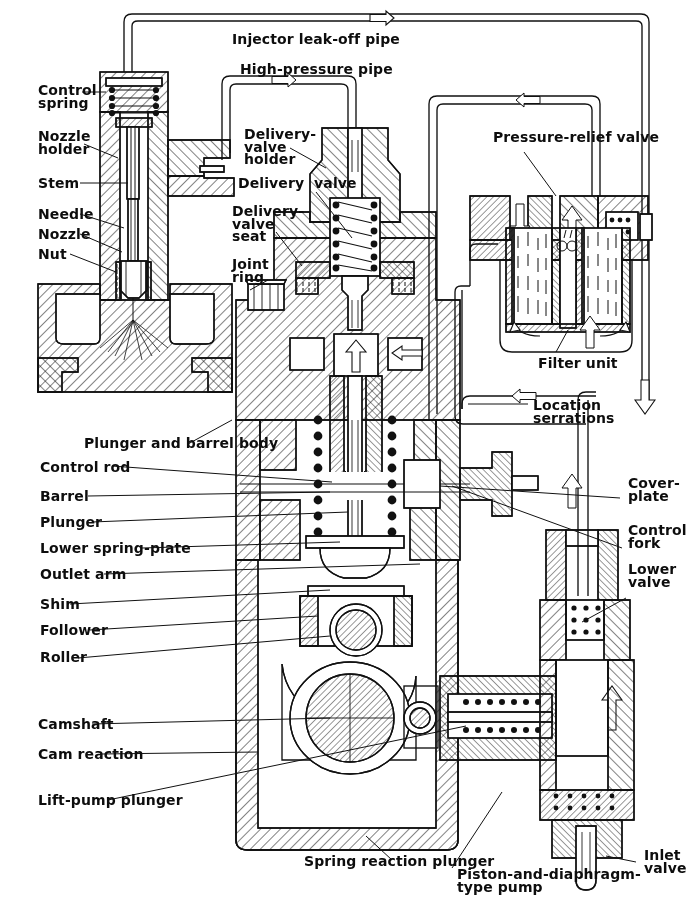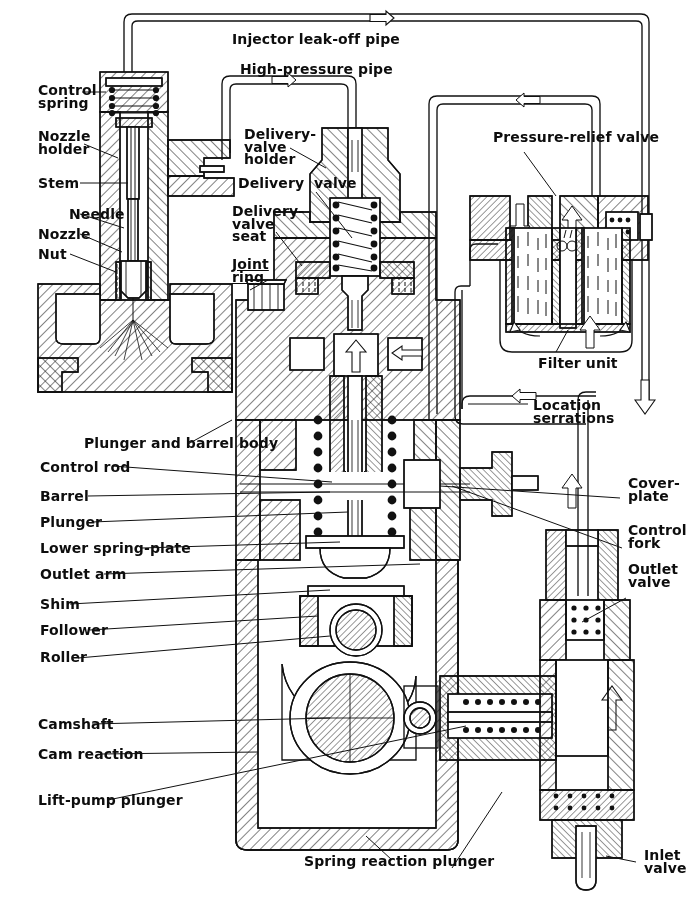--- a/index.html
+++ b/index.html
@@ -600,35 +600,35 @@
     <path d="M268 280 L250 290"></path>
   </g>
   </g>
 </svg>
 
 <div class="lbl" style="left:38px;  top:84px;">Control
 spring</div>
 <div class="lbl" style="left:38px;  top:130px;">Nozzle
 holder</div>
 <div class="lbl" style="left:38px;  top:177px;">Stem</div>
-<div class="lbl" style="left:38px;  top:208px;margin-left:31px;">Needle</div>
+<div class="lbl" style="left:38px;  top:208px;">Needle</div>
 <div class="lbl" style="left:38px;  top:228px;">Nozzle</div>
 <div class="lbl" style="left:38px;  top:248px;">Nut</div>
 
 <div class="lbl" style="left:232px; top:33px;">Injector leak-off pipe</div>
 <div class="lbl" style="left:240px; top:63px;">High-pressure pipe</div>
 
 <div class="lbl" style="left:244px; top:128px;">Delivery-
 valve
 holder</div>
 <div class="lbl" style="left:238px; top:177px;">Delivery  valve</div>
 <div class="lbl" style="left:232px; top:205px;">Delivery-
 valve
 seat</div>
-<div class="lbl" style="left:232px; top:258px;text-decoration:underline;">Joint
+<div class="lbl" style="left:232px; top:258px;">Joint
 ring</div>
 
 <div class="lbl" style="left:493px; top:131px;">Pressure-relief valve</div>
 <div class="lbl" style="left:538px; top:357px;">Filter unit</div>
 <div class="lbl" style="left:533px; top:399px;">Location
 serrations</div>
 
 <div class="lbl" style="left:36px;  top:437px;margin-left:48px;">Plunger and barrel body</div>
 <div class="lbl" style="left:40px;  top:461px;">Control rod</div>
 <div class="lbl" style="left:40px;  top:490px;">Barrel</div>
@@ -639,20 +639,22 @@
 <div class="lbl" style="left:40px;  top:624px;">Follower</div>
 <div class="lbl" style="left:40px;  top:651px;">Roller</div>
 <div class="lbl" style="left:38px;  top:718px;">Camshaft</div>
 <div class="lbl" style="left:38px;  top:748px;">Cam reaction</div>
 <div class="lbl" style="left:38px;  top:794px;">Lift-pump plunger</div>
 
 <div class="lbl" style="left:628px; top:477px;">Cover-
 plate</div>
 <div class="lbl" style="left:628px; top:524px;">Control
 fork</div>
-<div class="lbl" style="left:628px; top:563px;">Outlet
+<div class="lbl" style="left:628px; top:563px;">Lower
 valve</div>
 <div class="lbl" style="left:644px; top:849px;">Inlet
 valve</div>
 
 <div class="lbl" style="left:304px; top:855px;">Spring reaction plunger</div>
+<div class="lbl" style="left:457px; top:868px;">Piston-and-diaphragm-
+type pump</div>
 
 </div>
 
 </body></html>

